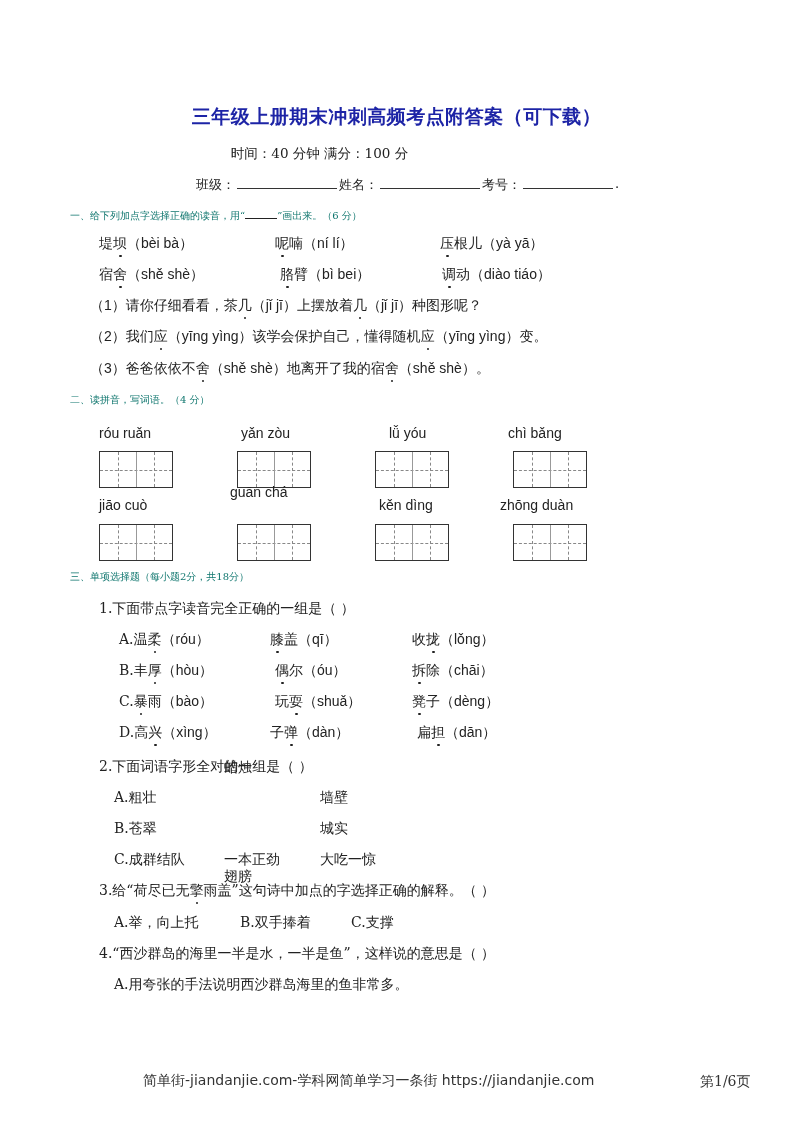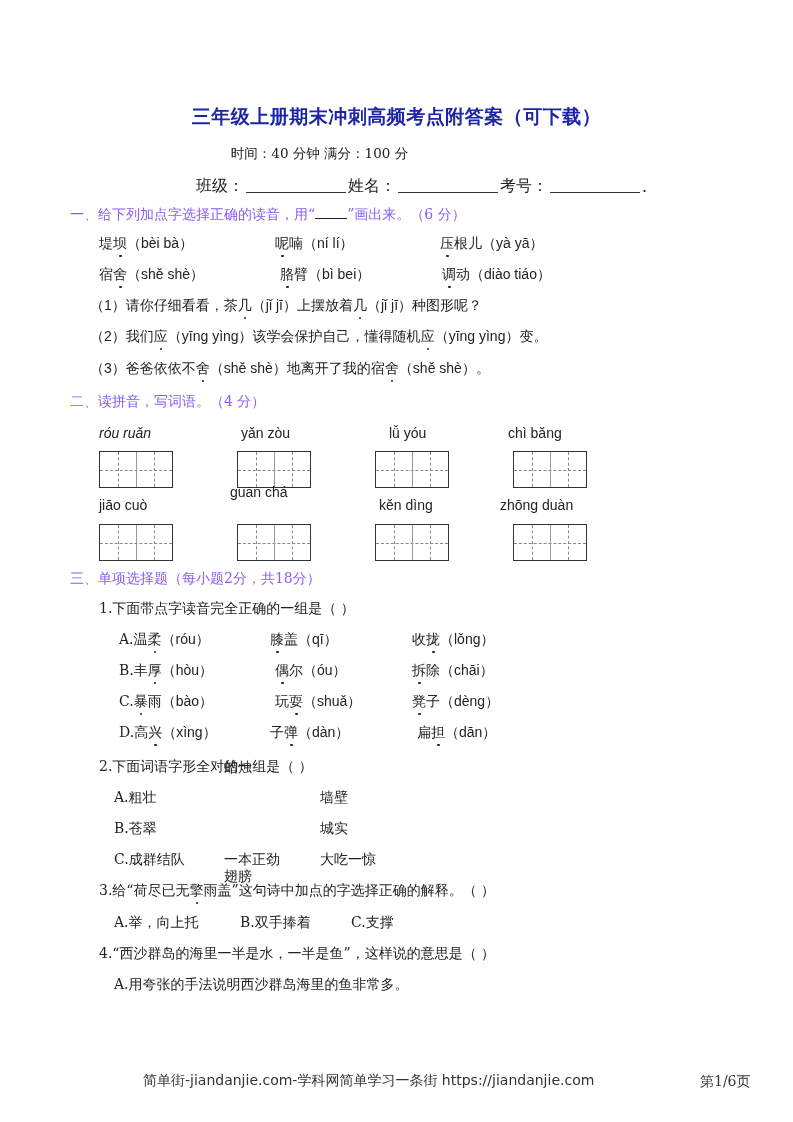--- a/index.html
+++ b/index.html
@@ -2,23 +2,23 @@
 <html><head>
   <meta charset="utf-8">
   <style>
     html, body { margin: 0; padding: 0; background: #ffffff; }
     body { width: 793px; height: 1122px; position: relative; overflow: hidden;
            font-family: "DejaVu Serif", "Liberation Serif", serif; color: #1a1a1a; }
     .abs { position: absolute; white-space: nowrap; }
     .title { left: 0; width: 793px; top: 104px; text-align: center; font-family: "DejaVu Sans", sans-serif;
              font-weight: bold; font-size: 19px; color: #1d24a6; letter-spacing: 0.5px; }
     .subtitle { left: 0; width: 639px; top: 145px; text-align: center; font-size: 13.5px; color: #222; }
-    .info-row { top: 176px; left: 196px; font-size: 16px; color: #222; display: flex; align-items: center; }
+    .info-row { top: 176px; left: 196px; font-size: 13px; color: #222; display: flex; align-items: flex-start; }
     .blank { display: inline-block; border-bottom: 1px solid #333; height: 12px; margin: 0 2px; }
-    .sec { font-size: 14px; color: #8b5cf6; text-align: right; }
+    .sec { font-size: 10px; color: #0f766e; text-align: right; }
     .txt { font-size: 14px; color: #222; }
     .py { font-family: "Liberation Sans", "DejaVu Sans", sans-serif; }
     .dot { position: relative; display: inline-block; }
     .dot::after { content: ""; position: absolute; left: 50%; bottom: -4px; width: 2.5px; height: 2.5px;
                   margin-left: -1px; background: #222; border-radius: 50%; }
     .underline-blank { display: inline-block; width: 32px; border-bottom: 1.5px solid #222; height: 12px; vertical-align: baseline; }
     .grid { position: absolute; width: 74px; height: 37px; border: 1px solid #333; box-sizing: border-box; }
     .grid .h { position: absolute; left: 0; right: 0; top: 50%; border-top: 1px dashed #888; }
     .grid .v1 { position: absolute; top: 0; bottom: 0; left: 25%; border-left: 1px dashed #888; }
     .grid .v2 { position: absolute; top: 0; bottom: 0; left: 50%; border-left: 1px solid #999; }
@@ -70,21 +70,21 @@
 </div>
 <div class="abs txt" style="left:90px; top:328px;">
   <span class="py">（2）</span><span>我们</span><span class="dot">应</span><span class="py">（yīng   yìng）该学会保护自己，懂得随机</span><span class="dot">应</span><span class="py">（yīng   yìng）变。</span>
 </div>
 <div class="abs txt" style="left:90px; top:360px;">
   <span class="py">（3）</span><span>爸爸依依不</span><span class="dot">舍</span><span class="py">（shě   shè）地离开了我的宿</span><span class="dot">舍</span><span class="py">（shě   shè）。</span>
 </div>
 
 <div class="abs sec" style="left:70px; top:393px;">二、读拼音，写词语。（4 分）</div>
 
-<div class="abs pin" style="left:99px; top:425px;font-style:italic;">róu   ruǎn</div>
+<div class="abs pin" style="left:99px; top:425px;">róu   ruǎn</div>
 <div class="abs pin" style="left:241px; top:425px;">yǎn   zòu</div>
 <div class="abs pin" style="left:389px; top:425px;">lǚ   yóu</div>
 <div class="abs pin" style="left:508px; top:425px;">chì   bǎng</div>
 
 <div class="grid" style="left:99px; top:451px;">
     <div class="h"></div>
     <div class="v1"></div>
     <div class="v2"></div>
     <div class="v3"></div>
   </div>

